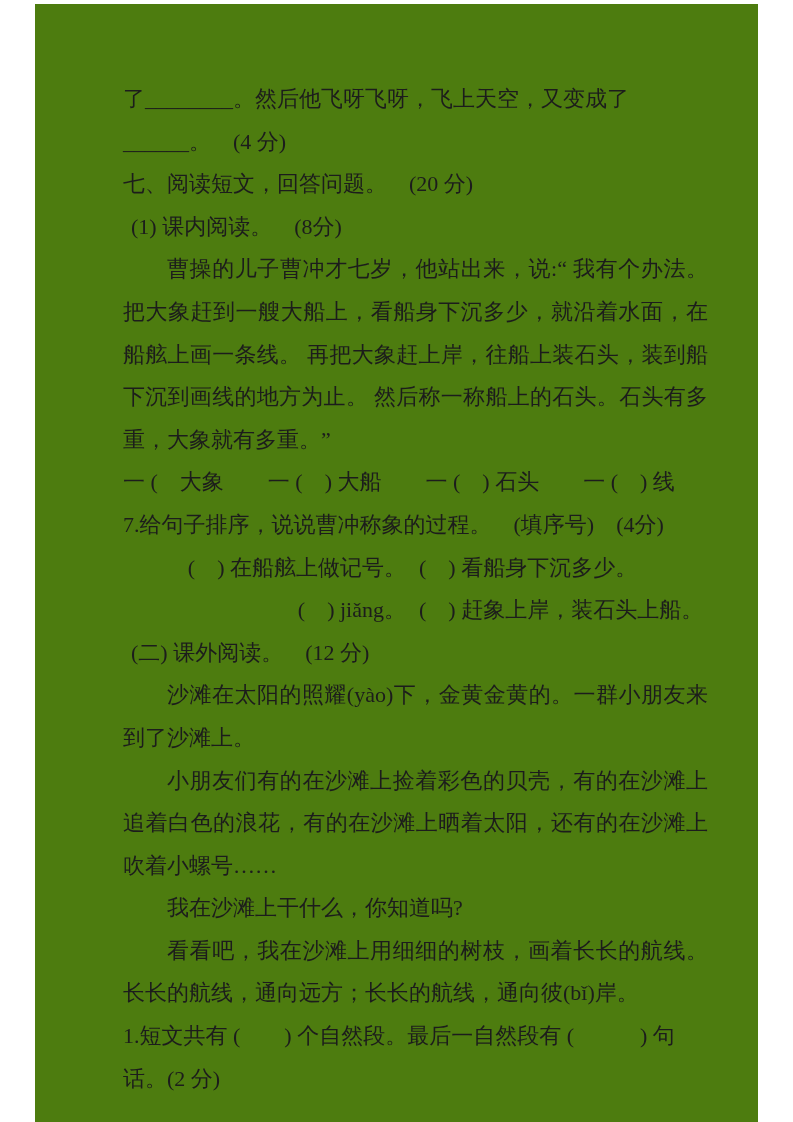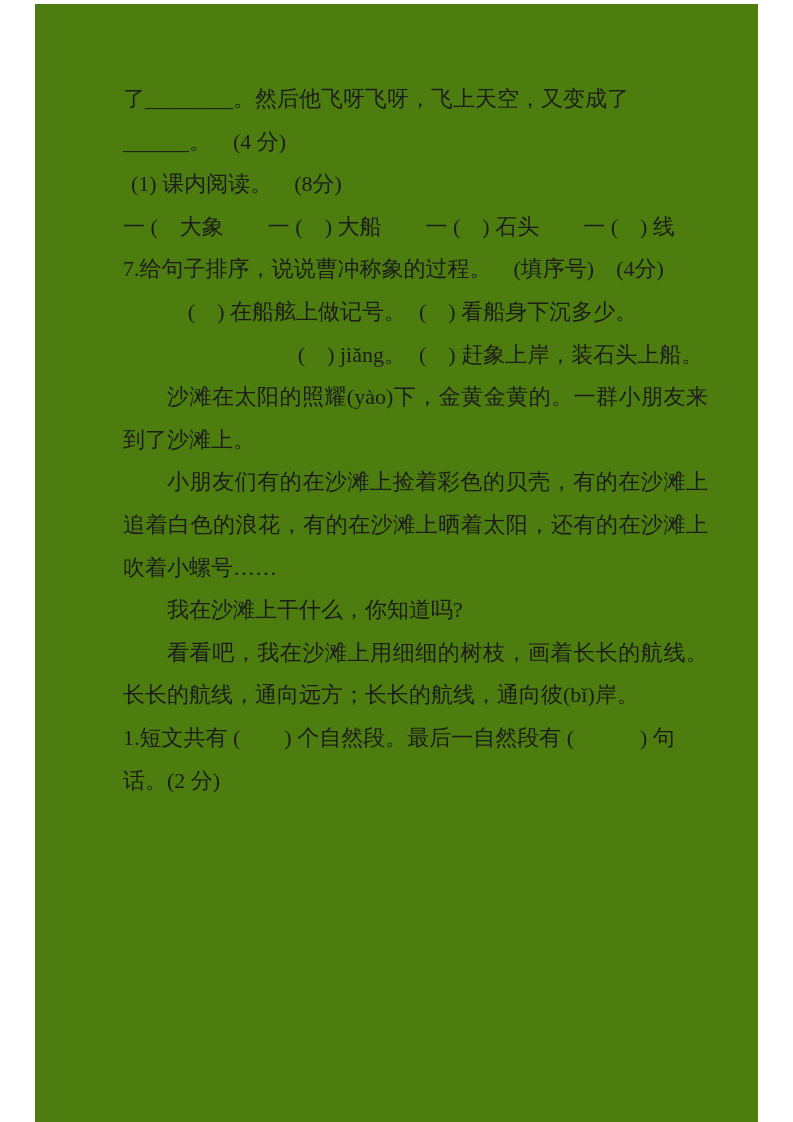--- a/index.html
+++ b/index.html
@@ -28,39 +28,42 @@
   .opt-row .opt-cell:first-child { width: 283px; flex: none; }
 </style>
 </head>
 <body>
 
 <div class="page">
   <div class="content">
 
     <p class="pre">了________。然后他飞呀飞呀，飞上天空，又变成了______。　(4 分)</p>
 
+    <p class="pre">七、阅读短文，回答问题。　(20 分)</p>
 
     <p class="pre indent-sm">(1) 课内阅读。　(8分)</p>
 
+    <p class="just indent2">曹操的儿子曹冲才七岁，他站出来，说:“ 我有个办法。 把大象赶到一艘大船上，看船身下沉多少，就沿着水面，在船舷上画一条线。 再把大象赶上岸，往船上装石头，装到船下沉到画线的地方为止。 然后称一称船上的石头。石头有多重，大象就有多重。”</p>
 
 
     <p class="pre">一 (　大象　　一 (　) 大船　　一 (　) 石头　　一 (　) 线</p>
 
     <p class="pre">7.给句子排序，说说曹冲称象的过程。　(填序号)　(4分)</p>
 
     <div class="opt-row">
       <span class="opt-cell pre">(　) 在船舷上做记号。</span>
       <span class="opt-cell pre">(　) 看船身下沉多少。</span>
     </div>
 
     <div class="opt-row">
       <span class="opt-cell pre">(　) jiǎng。</span>
       <span class="opt-cell pre">(　) 赶象上岸，装石头上船。</span>
     </div>
 
+    <p class="pre indent-sm">(二) 课外阅读。　(12 分)</p>
 
     <p class="just indent2">沙滩在太阳的照耀(yào)下，金黄金黄的。一群小朋友来到了沙滩上。</p>
     <p class="just indent2">小朋友们有的在沙滩上捡着彩色的贝壳，有的在沙滩上追着白色的浪花，有的在沙滩上晒着太阳，还有的在沙滩上吹着小螺号……</p>
     <p class="just indent2">我在沙滩上干什么，你知道吗?</p>
     <p class="just indent2">看看吧，我在沙滩上用细细的树枝，画着长长的航线。长长的航线，通向远方；长长的航线，通向彼(bǐ)岸。</p>
 
     <p class="pre">1.短文共有 (　　) 个自然段。最后一自然段有 (　　　) 句话。(2 分)</p>
 
   </div>
 </div>

